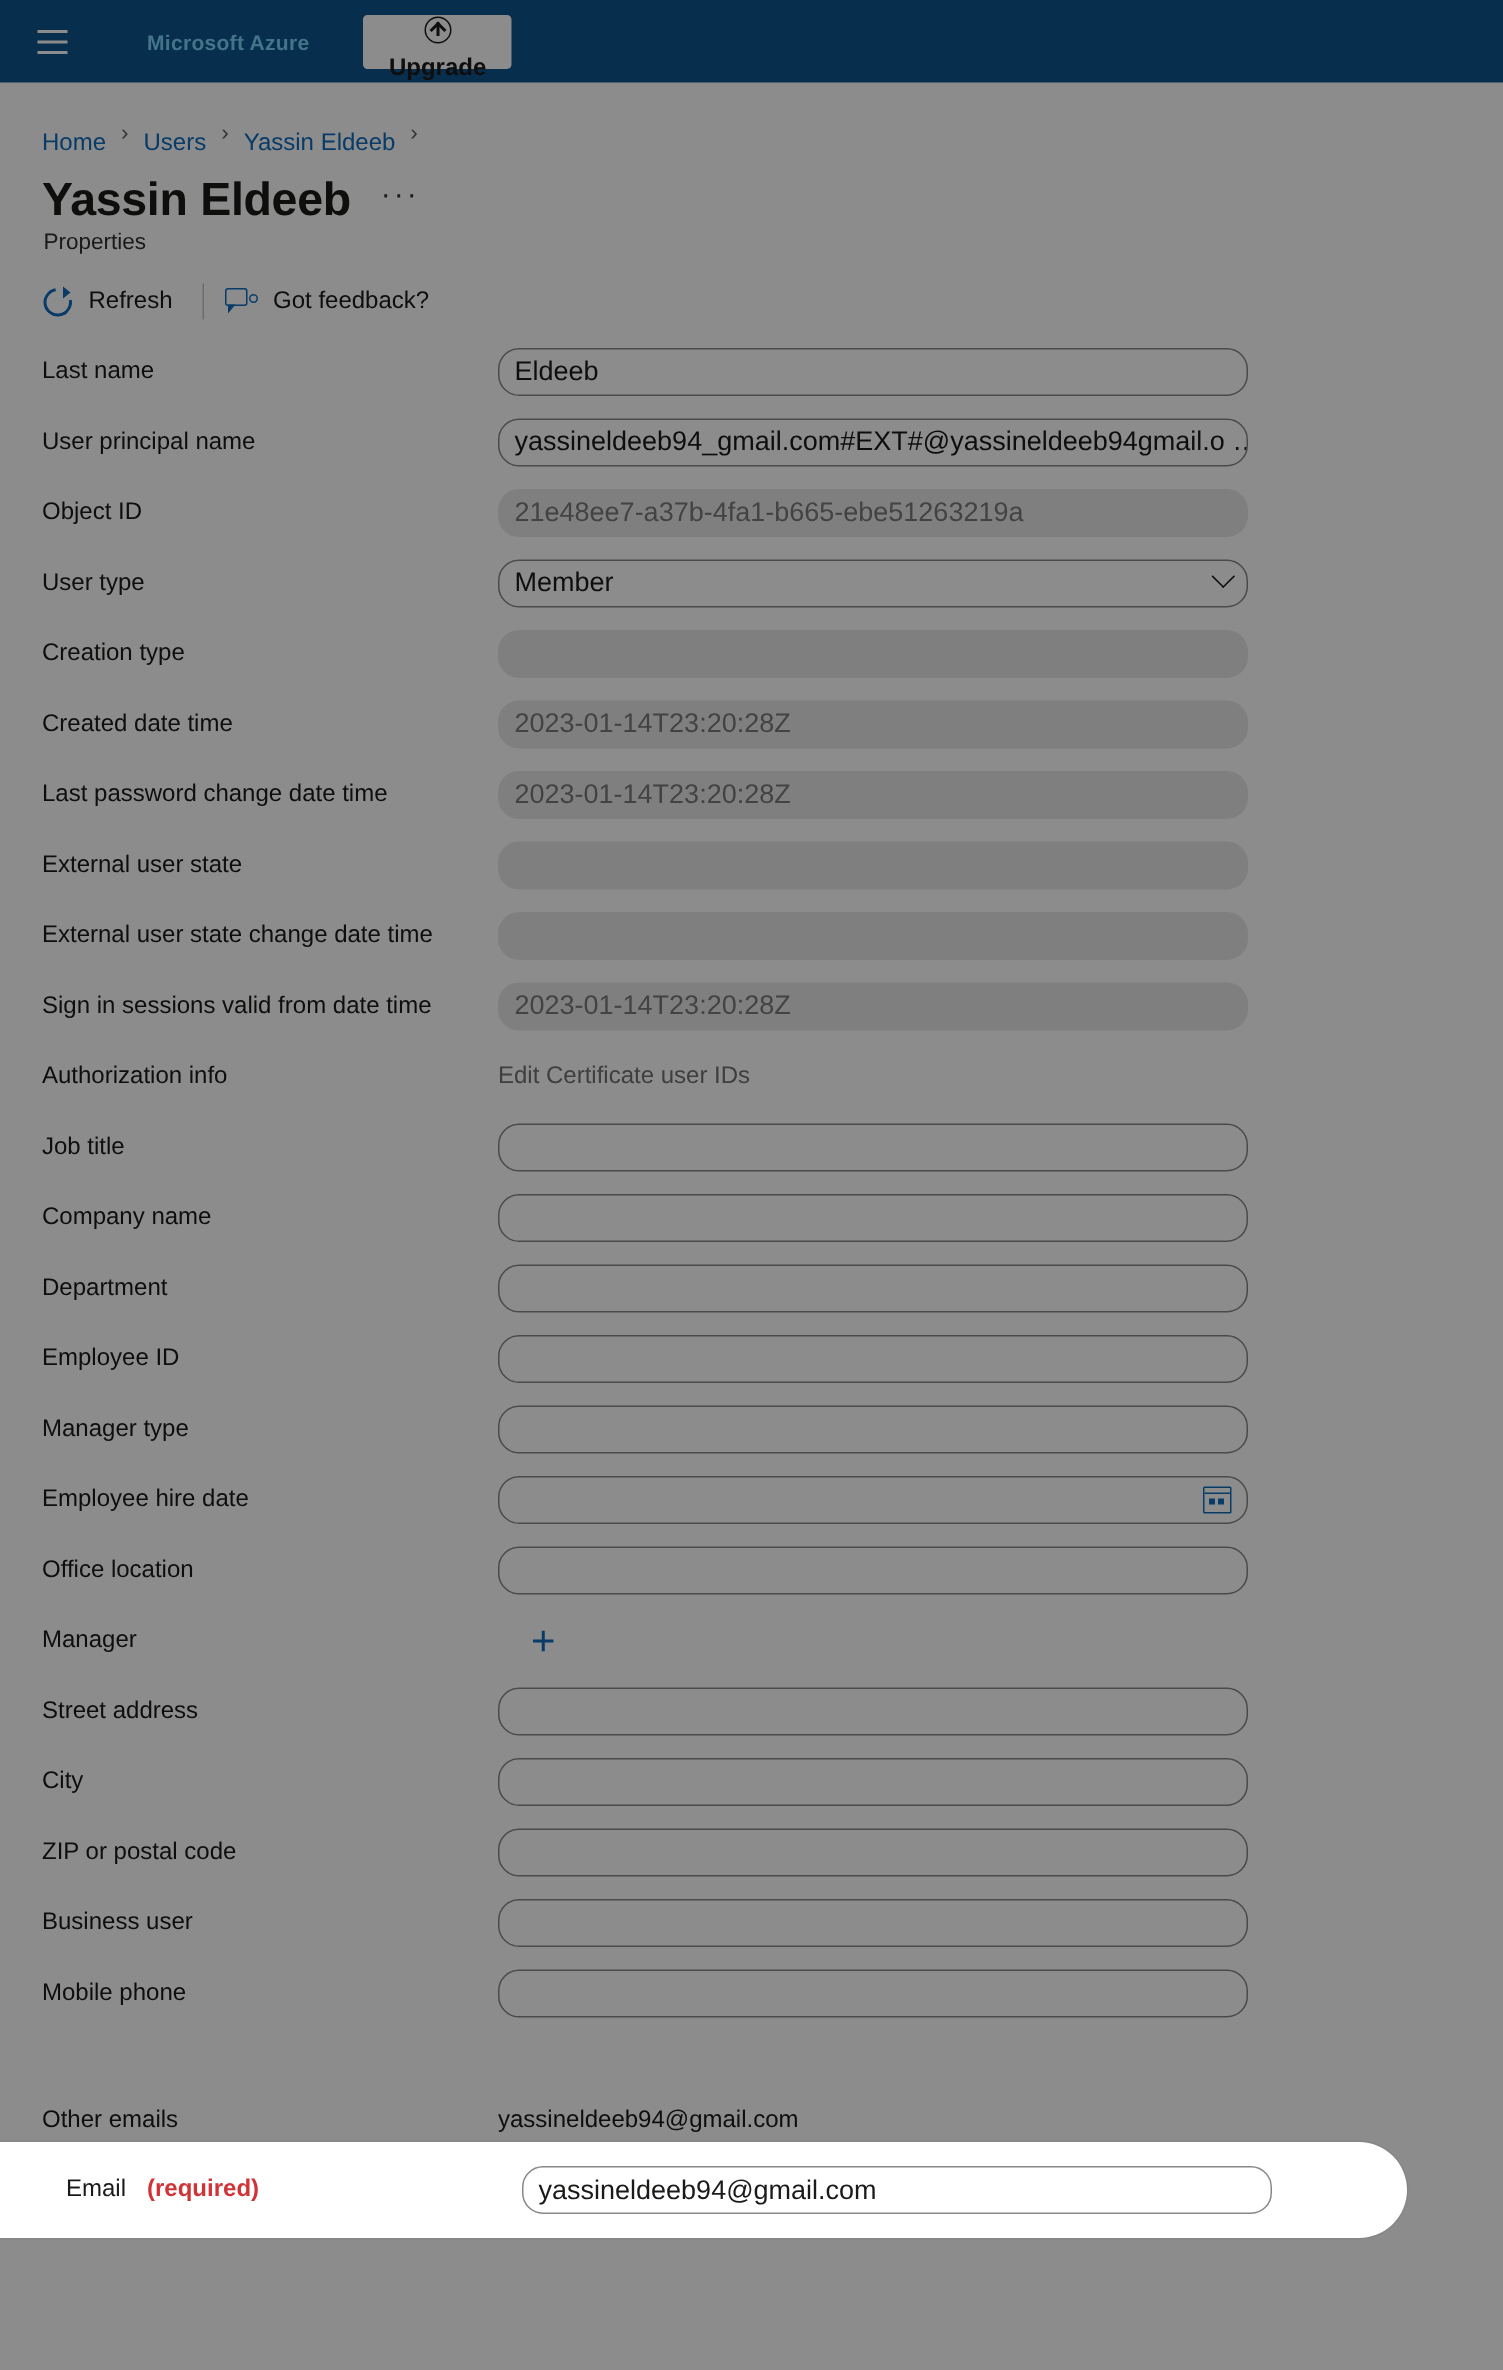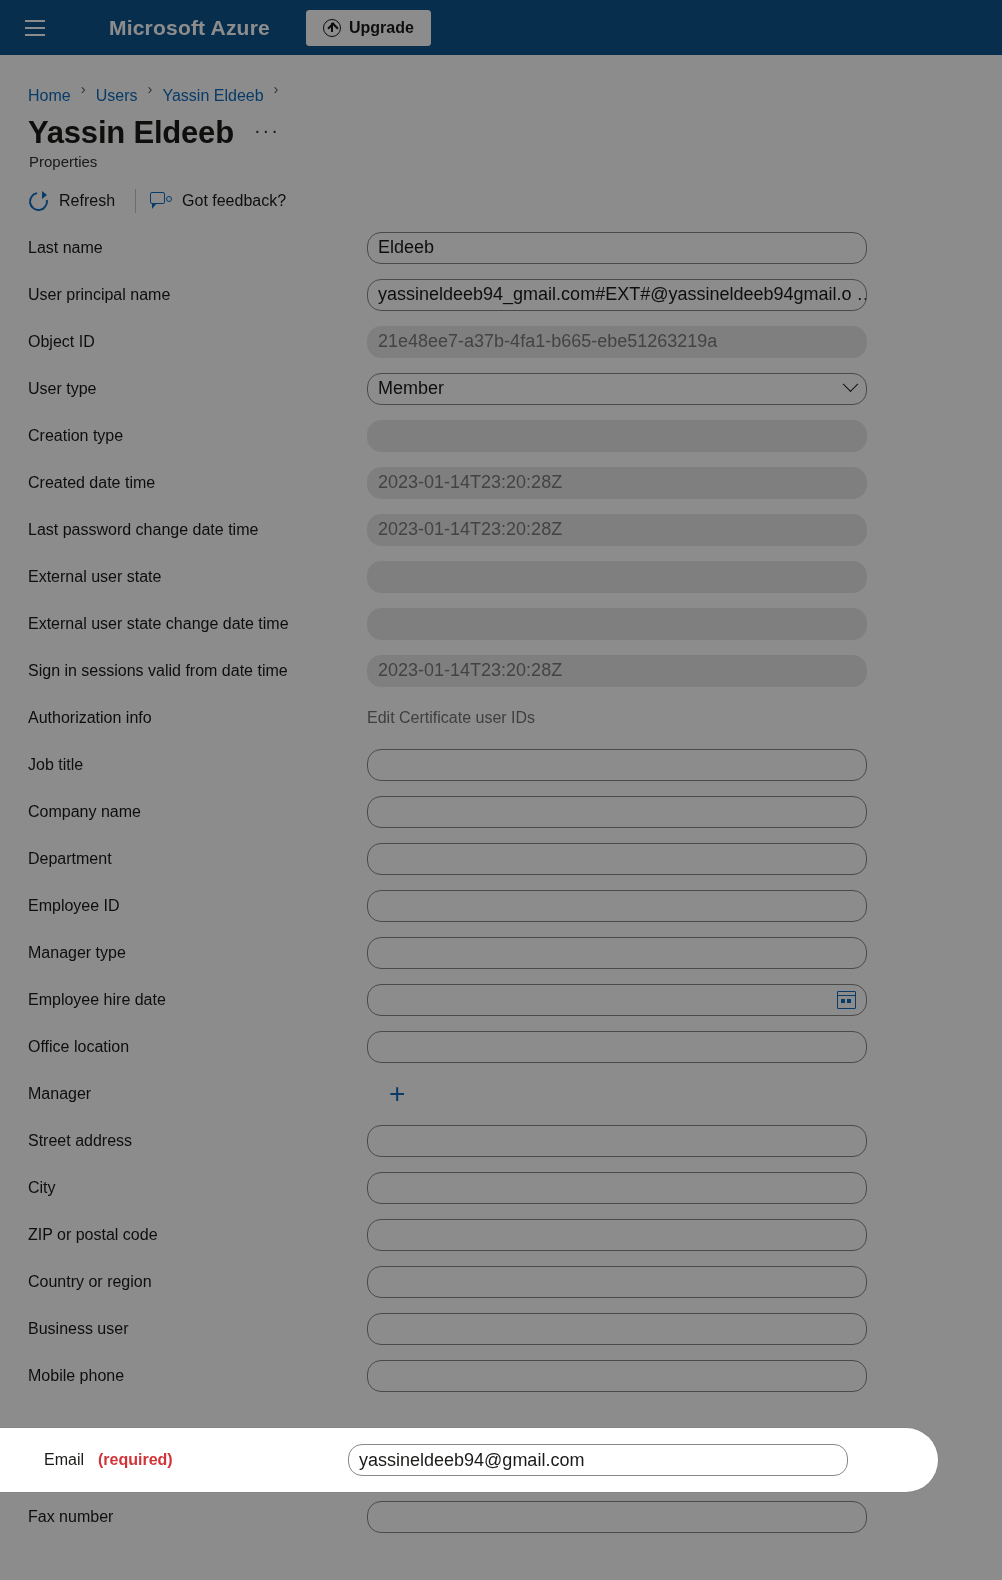--- a/index.html
+++ b/index.html
@@ -32,40 +32,41 @@
     justify-content: center; align-items: center;
     gap: 5px;
     cursor: pointer;
   }
   .hamburger span {
     display: block;
     width: 20px; height: 2px;
     background: #ffffff;
   }
   .brand {
-    color: #ffffff;
-    font-size: 21px;
+    color: #7dd3fc;
+    font-size: 14px;
     font-weight: bold;
     letter-spacing: .2px;
-    margin-left: 39px;
+    margin-left: 28px;
   }
   .upgrade-btn {
     margin-left: 18px;
     background: #ffffff;
     color: #1a1a1a;
     border: 1px solid #ffffff;
     border-radius: 3px;
     height: 36px;
     padding: 0 16px;
     display: flex;
     align-items: center;
     gap: 8px;
     font-size: 16px;
     font-weight: bold;
     cursor: pointer;
+    flex-direction: column;
   }
   .upgrade-icon {
     width: 18px; height: 18px;
     border: 1.6px solid #1a1a1a;
     border-radius: 50%;
     position: relative;
     flex: 0 0 auto;
   }
   .upgrade-icon::before {
     content: "";
@@ -203,21 +204,20 @@
 
   
   .form {
     padding: 6px 0 0 0;
   }
   .row {
     display: flex;
     align-items: center;
     height: 47px;
     padding-left: 28px;
-    gap: 35px;
   }
   .label {
     width: 304px;
     flex: 0 0 304px;
     font-size: 16px;
     color: #1b1a19;
   }
   .field {
     width: 500px;
     flex: 0 0 500px;
@@ -520,26 +520,20 @@
           <span></span>
         </div>
       </div>
       <div class="row">
         <div class="label">ZIP or postal code</div>
         <div class="field">
           <span></span>
         </div>
       </div>
       <div class="row">
-        <div class="label">Country or region</div>
-        <div class="field">
-          <span></span>
-        </div>
-      </div>
-      <div class="row">
         <div class="label">Business user</div>
         <div class="field">
           <span></span>
         </div>
       </div>
       <div class="row">
         <div class="label">Mobile phone</div>
         <div class="field">
           <span></span>
         </div>

